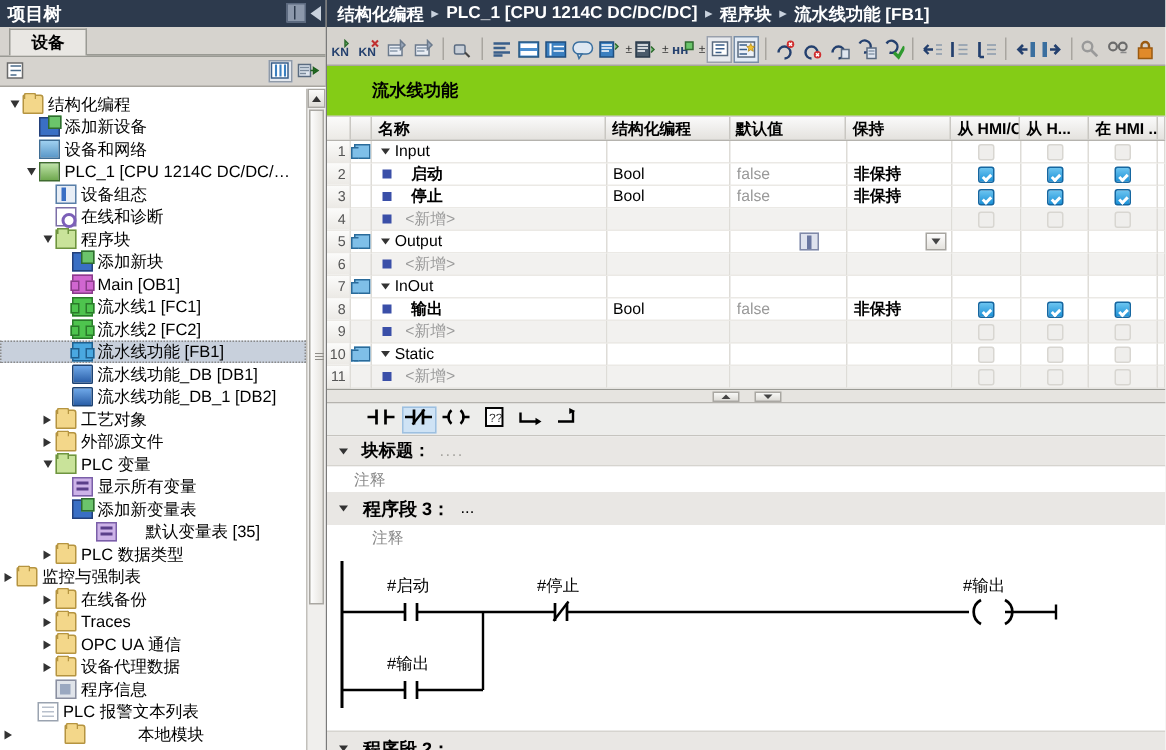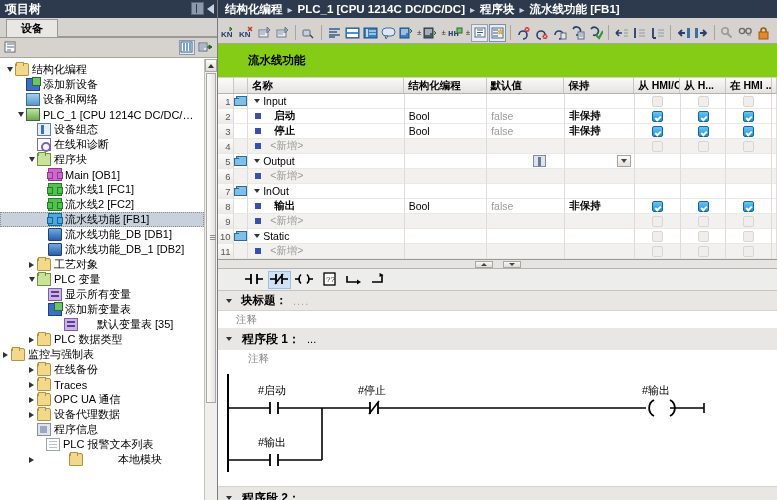--- a/index.html
+++ b/index.html
@@ -284,20 +284,25 @@
           </div>
           <div class="trow" style="padding-left: 26px;">
             <span class="tw">
               <span class="arr open"></span>
             </span>
             <span class="ti ic-folder-gr"></span>
             <span class="tlabel">程序块</span>
           </div>
           <div class="trow" style="padding-left: 37px;">
             <span class="tw"></span>
+            <span class="ti ic-add"></span>
+            <span class="tlabel">添加新块</span>
+          </div>
+          <div class="trow" style="padding-left: 37px;">
+            <span class="tw"></span>
             <span class="ti ic-ob"></span>
             <span class="tlabel">Main [OB1]</span>
           </div>
           <div class="trow" style="padding-left: 37px;">
             <span class="tw"></span>
             <span class="ti ic-fc"></span>
             <span class="tlabel">流水线1 [FC1]</span>
           </div>
           <div class="trow" style="padding-left: 37px;">
             <span class="tw"></span>
@@ -321,20 +326,27 @@
           </div>
           <div class="trow" style="padding-left: 26px;">
             <span class="tw">
               <span class="arr closed"></span>
             </span>
             <span class="ti ic-folder"></span>
             <span class="tlabel">工艺对象</span>
           </div>
           <div class="trow" style="padding-left: 26px;">
             <span class="tw">
+              <span class="arr closed"></span>
+            </span>
+            <span class="ti ic-folder"></span>
+            <span class="tlabel">外部源文件</span>
+          </div>
+          <div class="trow" style="padding-left: 26px;">
+            <span class="tw">
               <span class="arr open"></span>
             </span>
             <span class="ti ic-folder-gr"></span>
             <span class="tlabel">PLC 变量</span>
           </div>
           <div class="trow" style="padding-left: 37px;">
             <span class="tw"></span>
             <span class="ti ic-tags"></span>
             <span class="tlabel">显示所有变量</span>
           </div>
@@ -388,26 +400,26 @@
               <span class="arr closed"></span>
             </span>
             <span class="ti ic-folder"></span>
             <span class="tlabel">设备代理数据</span>
           </div>
           <div class="trow" style="padding-left: 26px;">
             <span class="tw"></span>
             <span class="ti ic-gen"></span>
             <span class="tlabel">程序信息</span>
           </div>
-          <div class="trow" style="padding-left: 35px;">
+          <div class="trow" style="padding-left: 14px;">
             <span class="tw"></span>
             <span class="ti ic-page"></span>
             <span class="tlabel">PLC 报警文本列表</span>
           </div>
-          <div class="trow" style="padding-left: 26px; gap: 32px;">
+          <div class="trow" style=" gap: 32px;">
             <span class="tw">
               <span class="arr closed"></span>
             </span>
             <span class="ti ic-folder"></span>
             <span class="tlabel">本地模块</span>
           </div>
         </div>
       <div class="vscroll">
         <div class="up">
             <span class="carat-up"></span>
@@ -932,21 +944,21 @@
 
       <div class="sect-hdr">
         <span class="tri-sm"></span>
         <span class="t">块标题：</span>
         <span class="dots">....</span>
       </div>
       <div class="cmt">注释</div>
 
       <div class="seg-hdr">
         <span class="tri-sm"></span>
-        <span class="t">程序段 1：</span>
+        <span class="t">程序段 3：</span>
         <span class="dots">...</span>
       </div>
       <div class="cmt2">注释</div>
 
       <div class="ladder">
         <svg width="530" height="112" viewBox="0 0 530 112">
 
           <line x1="10" y1="2" x2="10" y2="100" stroke="#000" stroke-width="2"></line>
 
           <line x1="10" y1="36" x2="52" y2="36" stroke="#000" stroke-width="1.6"></line>

